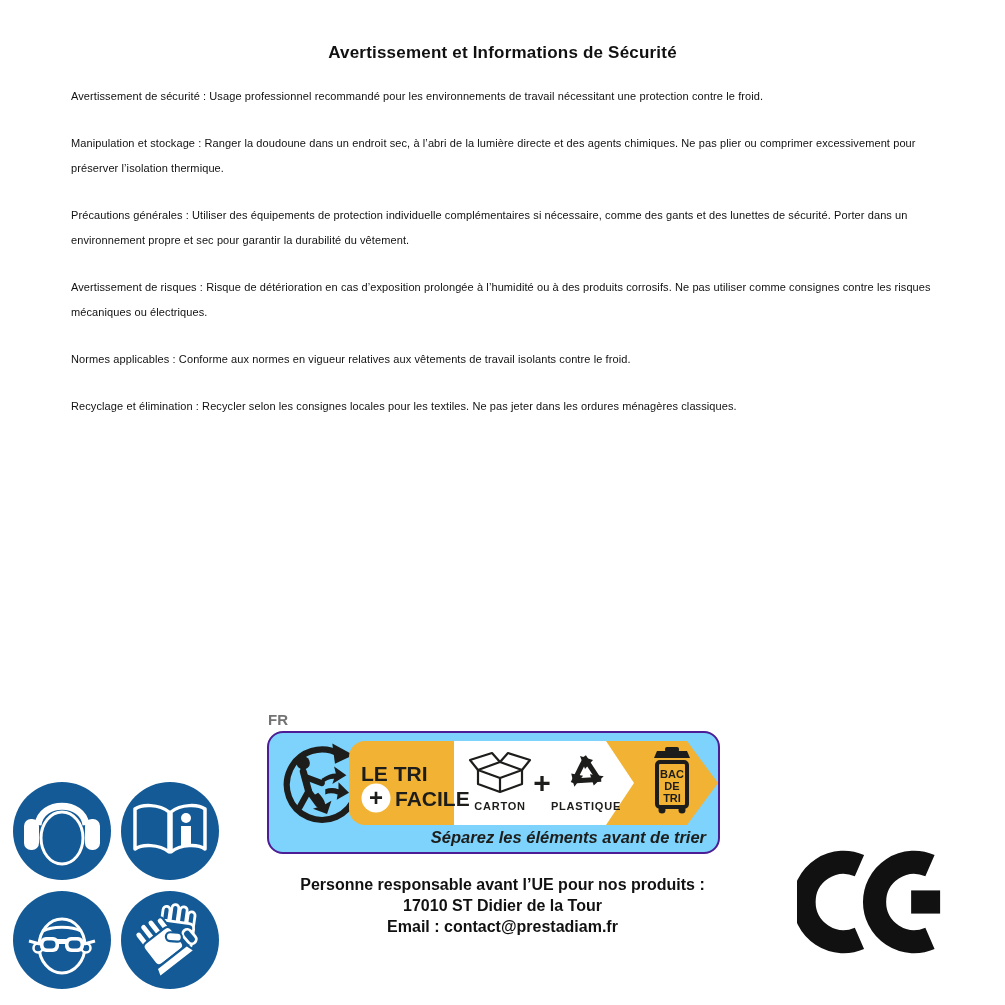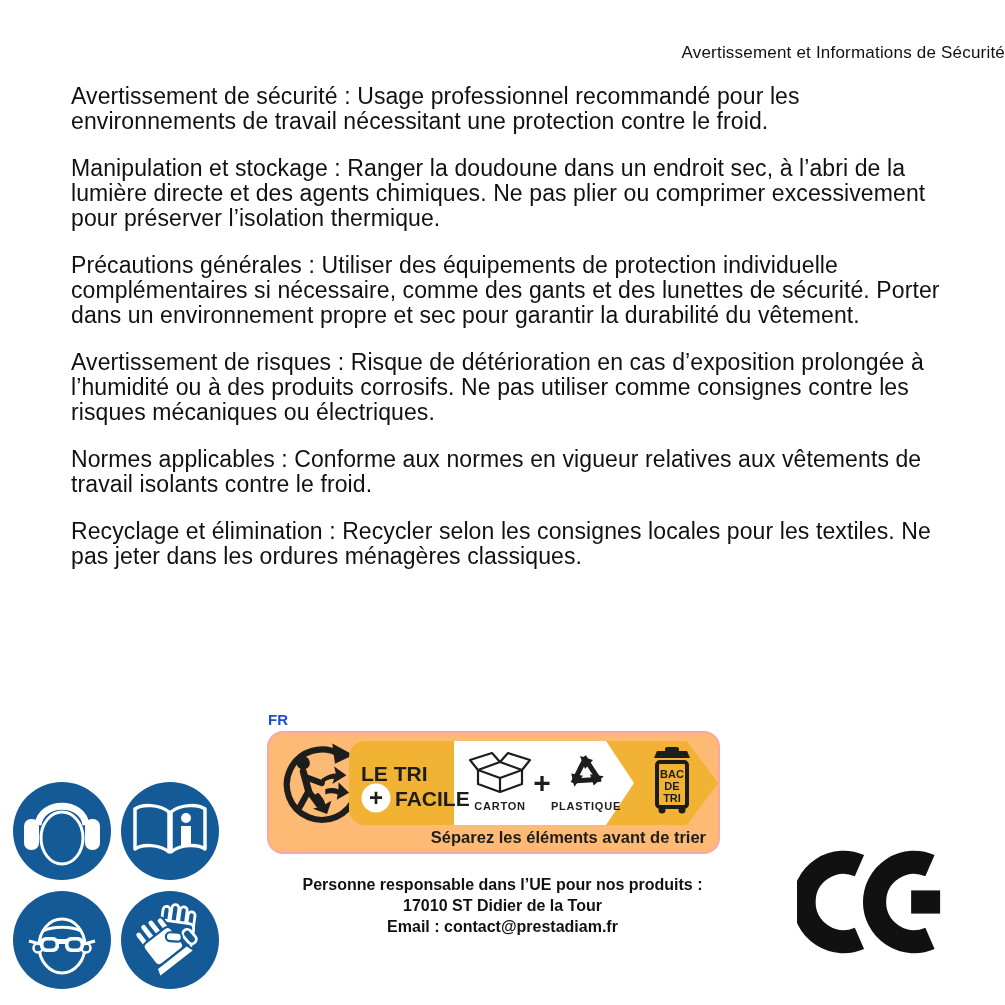--- a/index.html
+++ b/index.html
@@ -1,35 +1,35 @@
 <!DOCTYPE html>
 <html><head>
 <meta charset="utf-8">
 <style>
   html,body{margin:0;padding:0;background:#fff;}
   .page{position:relative;width:1005px;height:1005px;background:#ffffff;overflow:hidden;
         font-family:"Liberation Sans",sans-serif;color:#111;}
-  .title{position:absolute;top:27px;left:0;width:100%;text-align:right;
-         font-size:17px;font-weight:normal;letter-spacing:.2px;margin-top:16px;}
+  .title{position:absolute;top:27px;left:0;width:100%;text-align:center;
+         font-size:17px;font-weight:bold;letter-spacing:.2px;margin-top:16px;}
   .paras{position:absolute;left:71px;top:84px;width:872px;}
-  .paras p{margin:0 0 22px 0;font-size:23px;line-height:25px;letter-spacing:.1px;}
+  .paras p{margin:0 0 22px 0;font-size:11px;line-height:25px;letter-spacing:.1px;}
 
   
   .picto-grid{position:absolute;left:12px;top:781px;display:grid;
               grid-template-columns:100px 100px;gap:9px 8px;}
   .picto{width:100px;height:100px;display:block;}
 
   
   .sorting{position:absolute;left:267px;top:711px;}
-  .fr-code{font-weight:bold;font-size:15px;color:#1d4ed8;margin:0 0 3px 1px;}
-  .sorting-box{position:relative;width:449px;height:119px;background:#fdba74;
-               border:2px solid #fca5a5;border-radius:16px;}
+  .fr-code{font-weight:bold;font-size:15px;color:#737373;margin:0 0 3px 1px;}
+  .sorting-box{position:relative;width:449px;height:119px;background:#7dd3fc;
+               border:2px solid #4c1d95;border-radius:16px;}
   .triman{position:absolute;left:7px;top:7px;}
   .banner{position:absolute;left:80px;top:8px;}
-  .caption{position:absolute;right:12px;bottom:5px;font-weight:600;
+  .caption{position:absolute;right:12px;bottom:5px;font-style:italic;font-weight:600;
            font-size:16.5px;color:#1d1d1b;}
 
   
   .responsible{position:absolute;left:0;top:874px;width:1005px;text-align:center;
                font-weight:bold;font-size:16px;line-height:21px;color:#111;}
 
   .ce{position:absolute;left:797px;top:845px;}
 </style>
 </head>
 <body>
@@ -166,21 +166,21 @@
           <circle cx="-10" cy="27" r="3.5" fill="#1d1d1b"></circle>
           <circle cx="10" cy="27" r="3.5" fill="#1d1d1b"></circle>
         </g>
       </svg>
 
       <div class="caption">Séparez les éléments avant de trier</div>
     </div>
   </div>
 
   <div class="responsible">
-    <div>Personne responsable dans l’UE pour nos produits :</div>
+    <div>Personne responsable avant l’UE pour nos produits :</div>
     <div>17010 ST Didier de la Tour</div>
     <div>Email : contact@prestadiam.fr</div>
   </div>
 
   <svg class="ce" width="150" height="114" viewBox="0 0 155 118">
     <g fill="none" stroke="#111" stroke-width="24">
       <path d="M64.5,21.4 A41,41 0 1 0 64.5,96.6"></path>
       <path d="M137.5,21.4 A41,41 0 1 0 137.5,96.6"></path>
       <path d="M118,59 H148"></path>
     </g>

